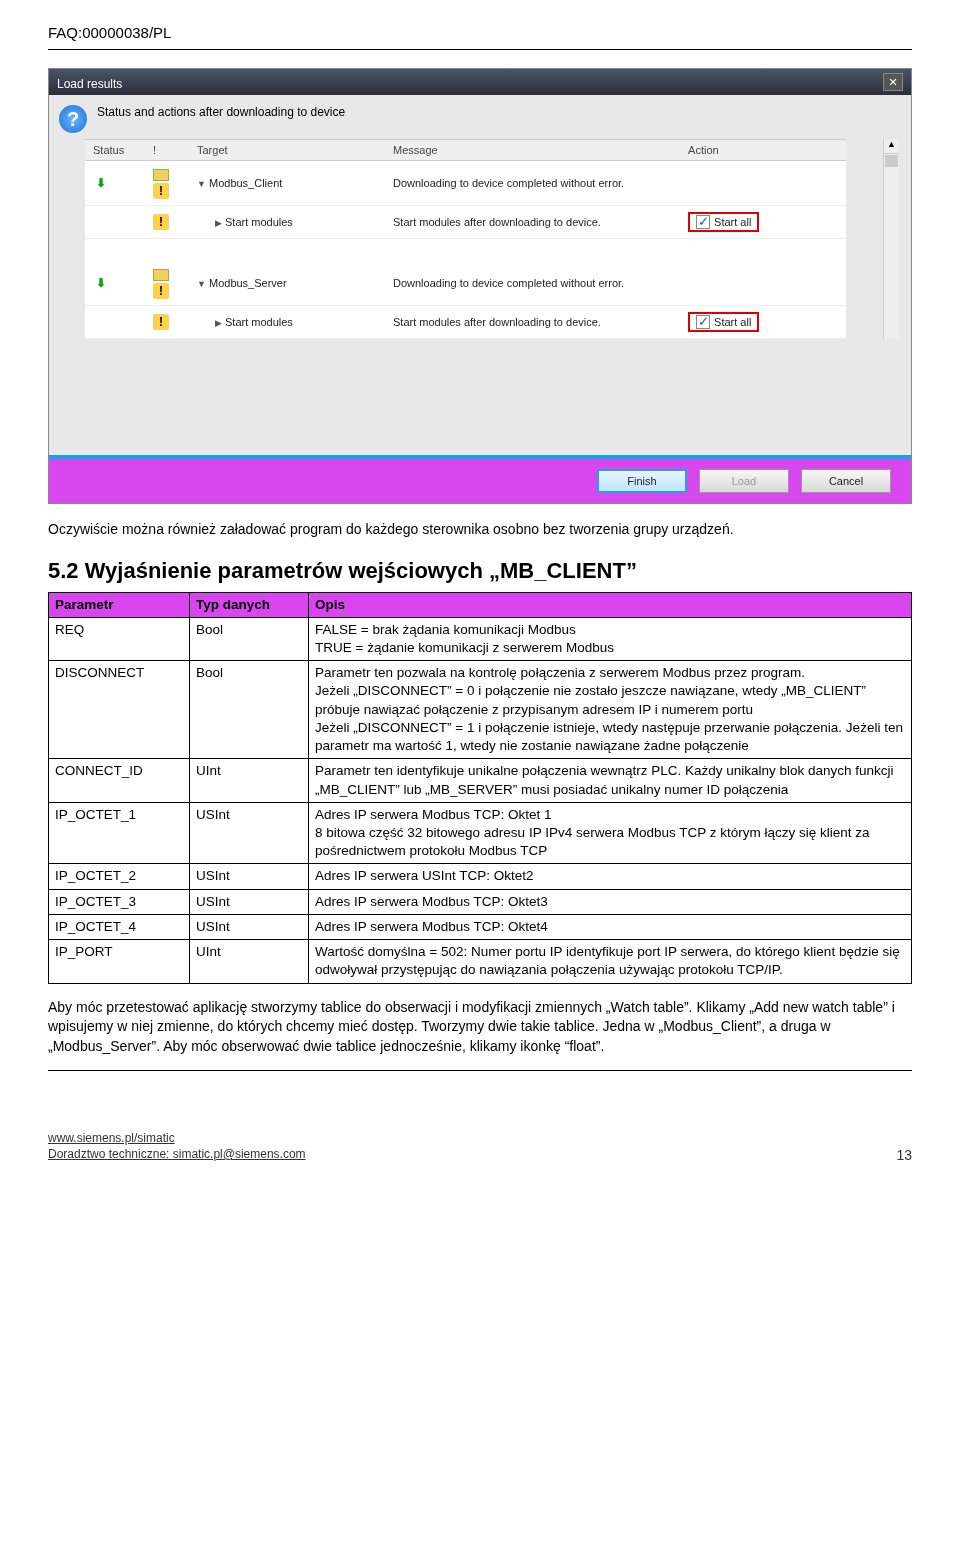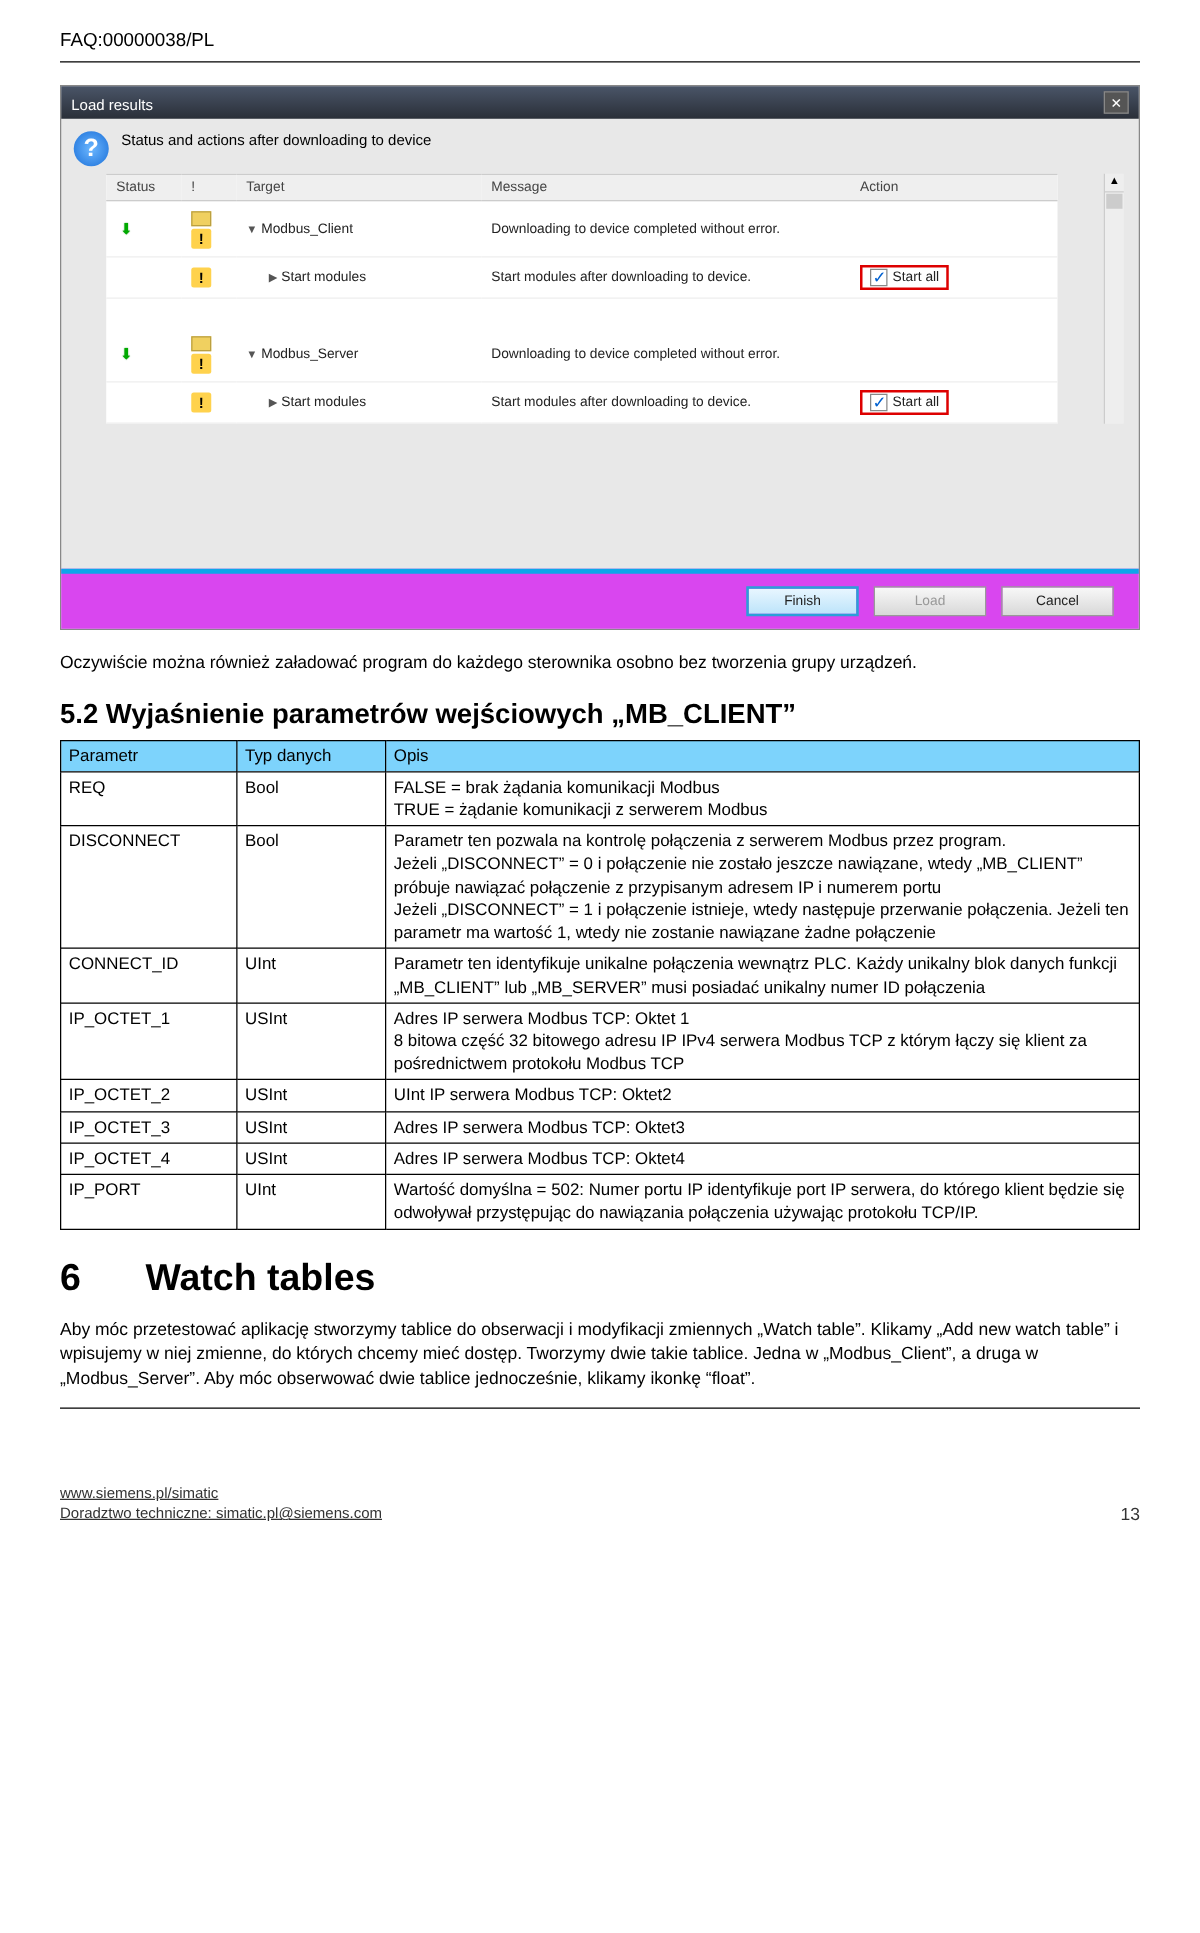--- a/index.html
+++ b/index.html
@@ -180,22 +180,22 @@
     font-size: 13.5px;
   }
   table.param th, table.param td {
     border: 1px solid #000;
     padding: 3px 6px;
     text-align: left;
     vertical-align: top;
     line-height: 1.35;
   }
   table.param th {
-    background: #7dd3fc;
-    font-weight: normal;
+    background: #d946ef;
+    font-weight: bold;
   }
   .desc-block { }
   .desc-block div { }
   h1.watch {
     font-size: 30px;
     margin: 22px 0 12px 0;
   }
   .watch-num { display: inline-block; width: 60px; }
   .footer {
     display: flex;
@@ -349,21 +349,21 @@
           <td>USInt</td>
           <td class="desc-block">
             <div>Adres IP serwera Modbus TCP: Oktet 1</div>
             <div>8 bitowa część 32 bitowego adresu IP IPv4 serwera Modbus TCP z którym łączy się klient za pośrednictwem protokołu Modbus TCP</div>
           </td>
         </tr>
         <tr>
           <td>IP_OCTET_2</td>
           <td>USInt</td>
           <td class="desc-block">
-            <div>UInt IP serwera Modbus TCP: Oktet2</div>
+            <div>Adres IP serwera USInt TCP: Oktet2</div>
           </td>
         </tr>
         <tr>
           <td>IP_OCTET_3</td>
           <td>USInt</td>
           <td class="desc-block">
             <div>Adres IP serwera Modbus TCP: Oktet3</div>
           </td>
         </tr>
         <tr>
@@ -376,24 +376,20 @@
         <tr>
           <td>IP_PORT</td>
           <td>UInt</td>
           <td class="desc-block">
             <div>Wartość domyślna = 502: Numer portu IP identyfikuje port IP serwera, do którego klient będzie się odwoływał przystępując do nawiązania połączenia używając protokołu TCP/IP.</div>
           </td>
         </tr>
       </tbody>
   </table>
 
-  <h1 class="watch">
-    <span class="watch-num">6</span>
-    <span>Watch tables</span>
-  </h1>
 
   <p class="body-text">Aby móc przetestować aplikację stworzymy tablice do obserwacji i modyfikacji zmiennych „Watch table”. Klikamy „Add new watch table” i wpisujemy w niej zmienne, do których chcemy mieć dostęp. Tworzymy dwie takie tablice. Jedna w „Modbus_Client”, a druga w „Modbus_Server”. Aby móc obserwować dwie tablice jednocześnie, klikamy ikonkę “float”.</p>
 
   <hr class="hr-thin">
   <div class="footer">
     <div class="footer-left">
       <div>www.siemens.pl/simatic</div>
       <div>Doradztwo techniczne: simatic.pl@siemens.com</div>
     </div>
     <div class="footer-page">13</div>

